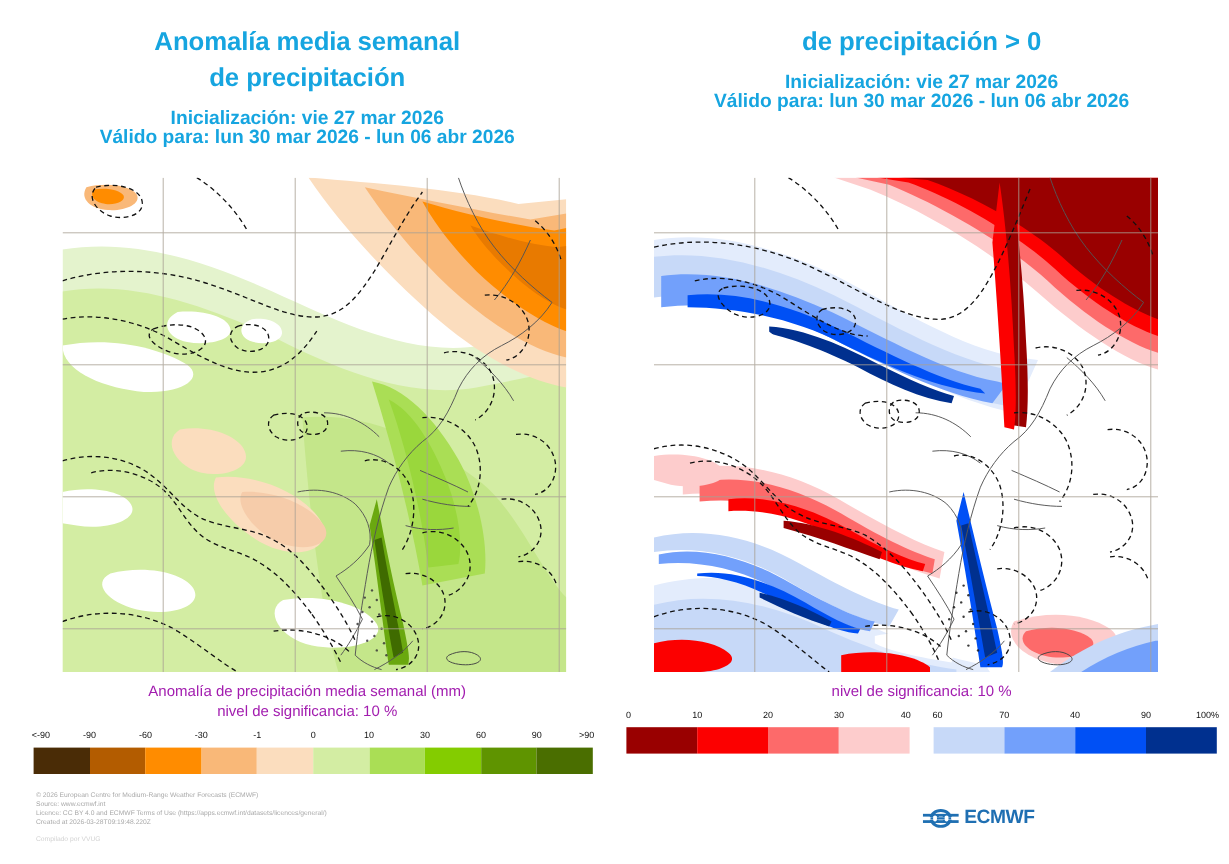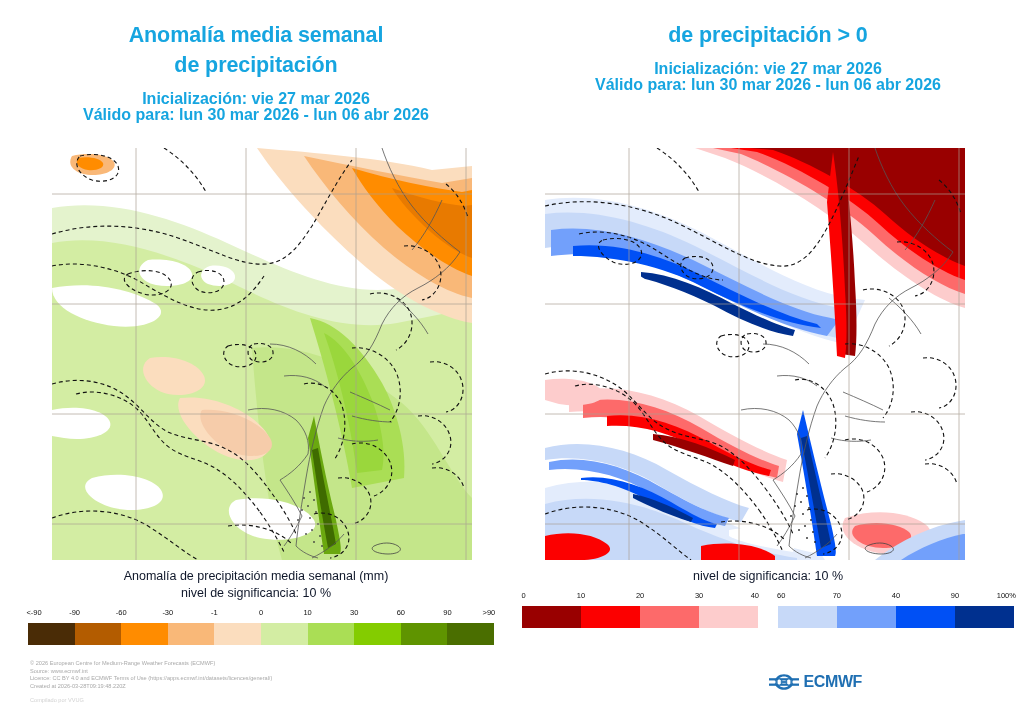--- a/index.html
+++ b/index.html
@@ -30,21 +30,21 @@
   .map-left{left:52px;top:148px;width:420px;height:412px;}
   .map-right{left:545px;top:148px;width:420px;height:412px;}
   .map-inner{position:absolute;inset:0;overflow:hidden;}
   .map-svg{position:absolute;left:0;top:0;}
 
   
   .cbblock{position:absolute;width:100%;}
   .cb-left{left:0;top:568px;}
   .cb-right{left:0;top:568px;}
   .cb-caption{
-    text-align:center;color:#0f172a;font-size:12.5px;line-height:17px;
+    text-align:center;color:#a21caf;font-size:12.5px;line-height:17px;
   }
   .cb-strip-wrap{position:relative;margin-top:6px;height:38px;}
   .cb-ticks{position:relative;height:13px;}
   .cb-tick{
     position:absolute;top:0;font-size:7.5px;color:#111;
     transform:translateX(-50%);white-space:nowrap;
   }
   .cb-bar{position:absolute;left:0;top:15px;height:22px;display:flex;}
   .cb-seg{height:100%;}
 

